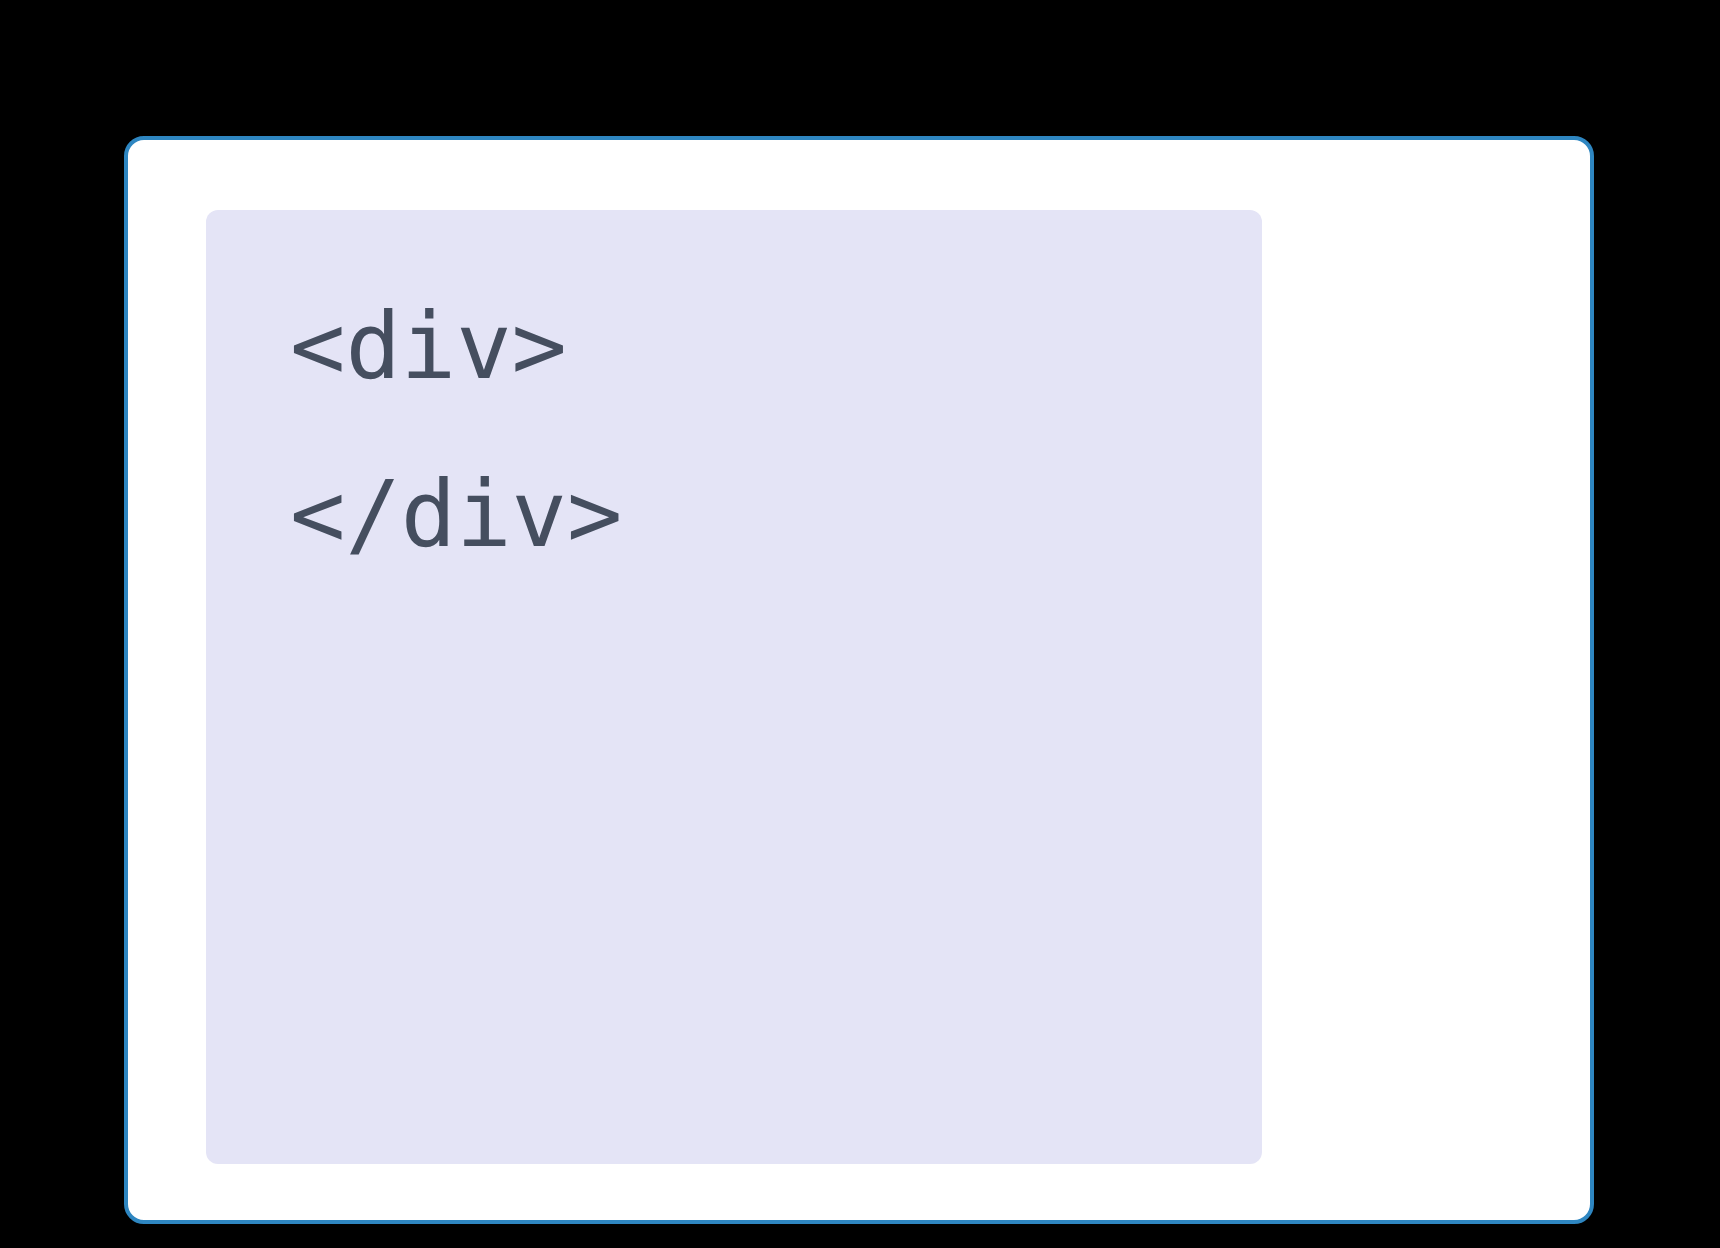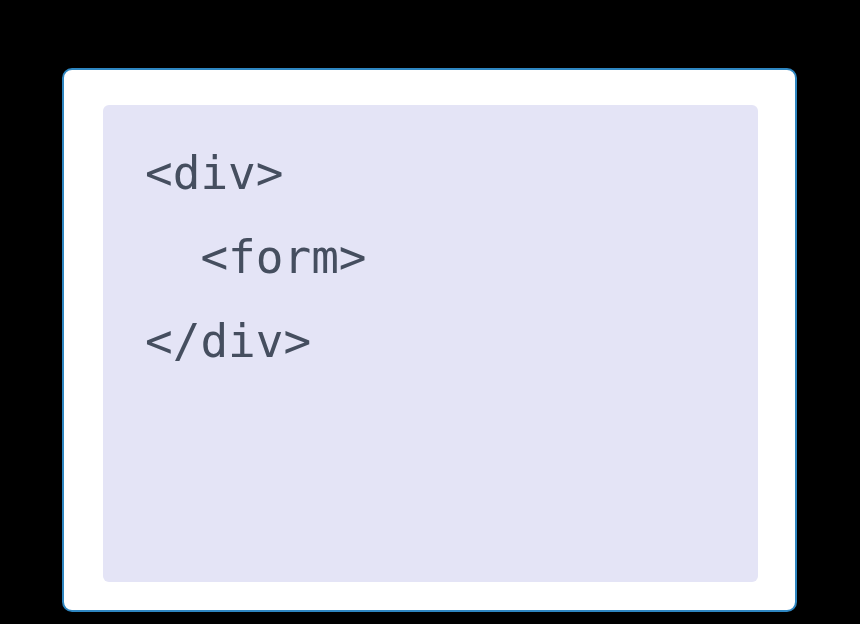--- a/index.html
+++ b/index.html
@@ -22,21 +22,21 @@
     height: 544px;
     box-sizing: border-box;
     background: #ffffff;
     border: 2px solid #2e86c1;
     border-radius: 10px;
   }
   .code-block {
     position: absolute;
     left: 39px;
     top: 35px;
-    width: 655px;
+    width: 528px;
     height: 477px;
     box-sizing: border-box;
     background: #e4e4f6;
     border-radius: 6px;
     padding: 26px 0 0 42px;
   }
   .code-line {
     font-family: "DejaVu Sans Mono", monospace;
     font-size: 46px;
     line-height: 84px;
@@ -44,16 +44,15 @@
     white-space: pre;
     margin: 0;
   }
 </style>
 </head>
 <body>
 
 <div class="card">
   <div class="code-block">
     <div class="code-line">&lt;div&gt;</div>
-    <div class="code-line">  &lt;form&gt;</div>
     <div class="code-line">&lt;/div&gt;</div>
   </div>
 </div>
 
 </body></html>

